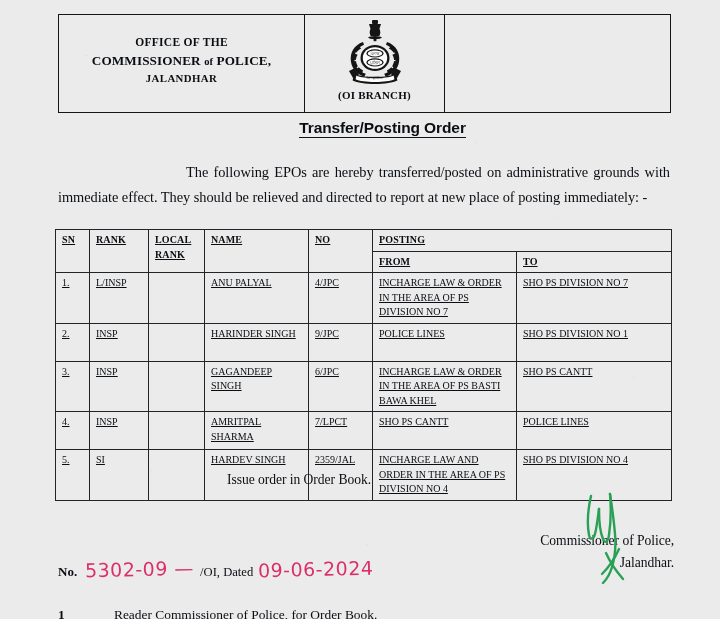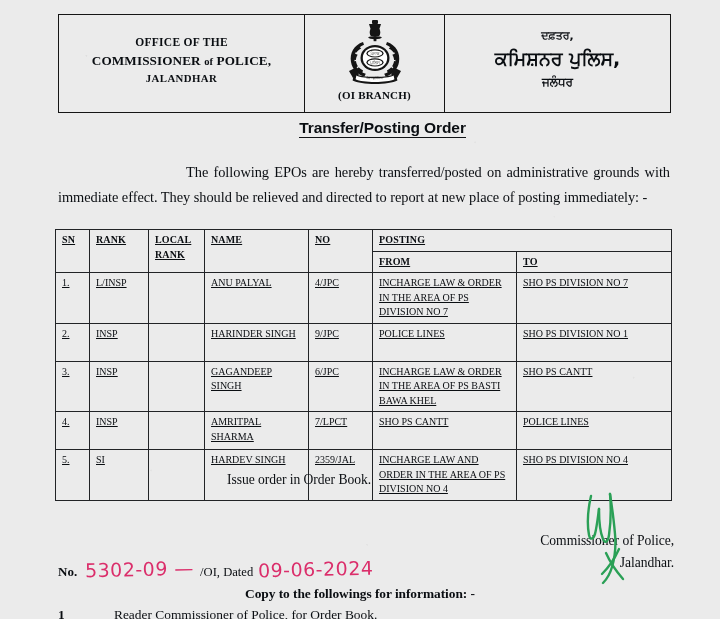--- a/index.html
+++ b/index.html
@@ -279,25 +279,20 @@
           <path d="M26 53 l6 -3 l4 6.5 l-6 3.4 Z"></path>
           <path d="M78 53 l-6 -3 l-4 6.5 l6 3.4 Z"></path>
           <path d="M31 55.4 c7 4.6 35 4.6 42 0 l1.4 7.2 c-8 4.6 -36.8 4.6 -44.8 0 Z"></path>
           <path d="M33.4 57.6 c6.6 3.6 30.6 3.6 37.2 0 l.8 3.6 c-7.2 3.6 -31.6 3.6 -38.8 0 Z" fill="#fdfdfc"></path>
           <text x="52" y="60.9" font-family="DejaVu Sans, sans-serif" font-size="3.3" text-anchor="middle" fill="#1b1b1b">ਸੇਵਾ ਸੁਰੱਖਿਆ</text>
         </g>
       </svg>
       <div class="branch">(OI BRANCH)</div>
     </div>
 
-    <div class="lh-cell lh-right">
-      <div class="pa1">ਦਫ਼ਤਰ,</div>
-      <div class="pa2">ਕਮਿਸ਼ਨਰ ਪੁਲਿਸ,</div>
-      <div class="pa3">ਜਲੰਧਰ</div>
-    </div>
   </div>
 
   <div id="order-title">
     <span>Transfer/Posting Order</span>
   </div>
 
   <p id="intro">The following EPOs are hereby transferred/posted on administrative grounds with immediate effect. They should be relieved and directed to report at new place of posting immediately: -</p>
 
   <table id="order-table">
     <colgroup>
@@ -389,20 +384,19 @@
     <div>Jalandhar.</div>
   </div>
 
   <div id="no-line">
     <span class="lbl-no">No.</span>
     <span class="hand hand-no">5302-09 —</span>
     <span class="lbl-oi">/OI, Dated</span>
     <span class="hand hand-date">09-06-2024</span>
   </div>
 
-  <div id="copy-to">Copy to the followings for information: -</div>
   <div id="copy-list">
     <span class="num">1</span>
     <span class="txt">Reader Commissioner of Police, for Order Book.</span>
   </div>
 
   <div id="grain"></div>
 </div>
 
 </body></html>

